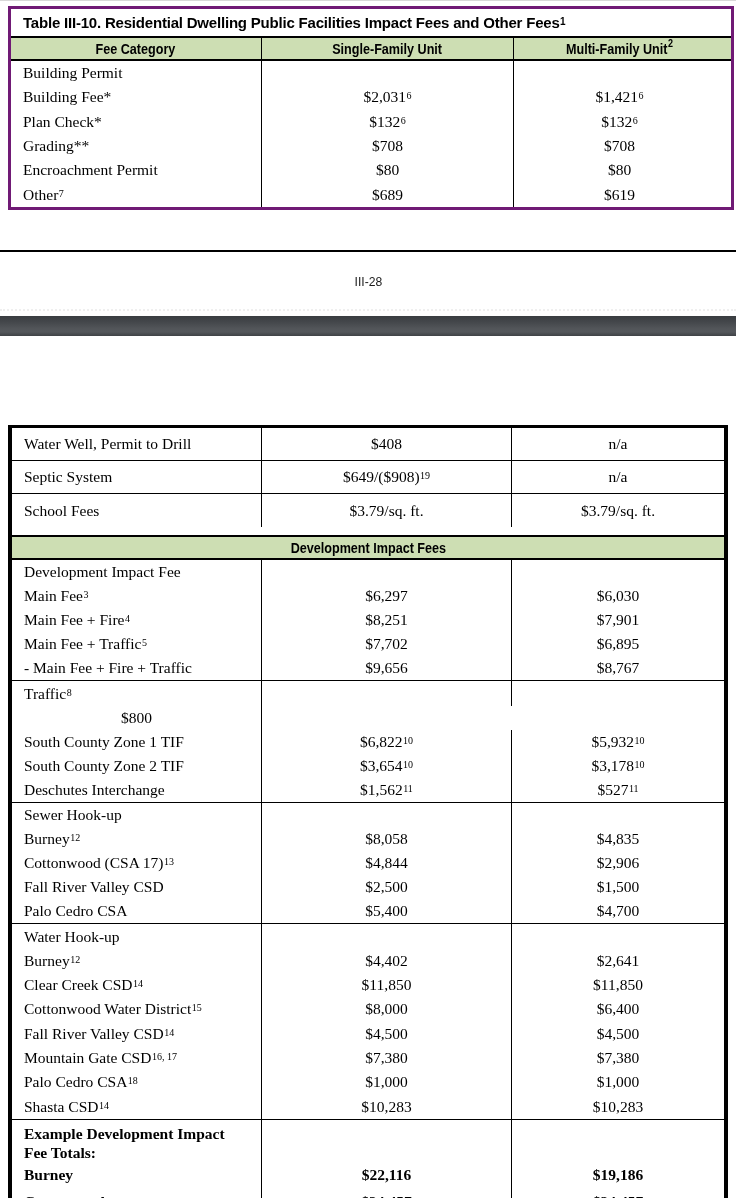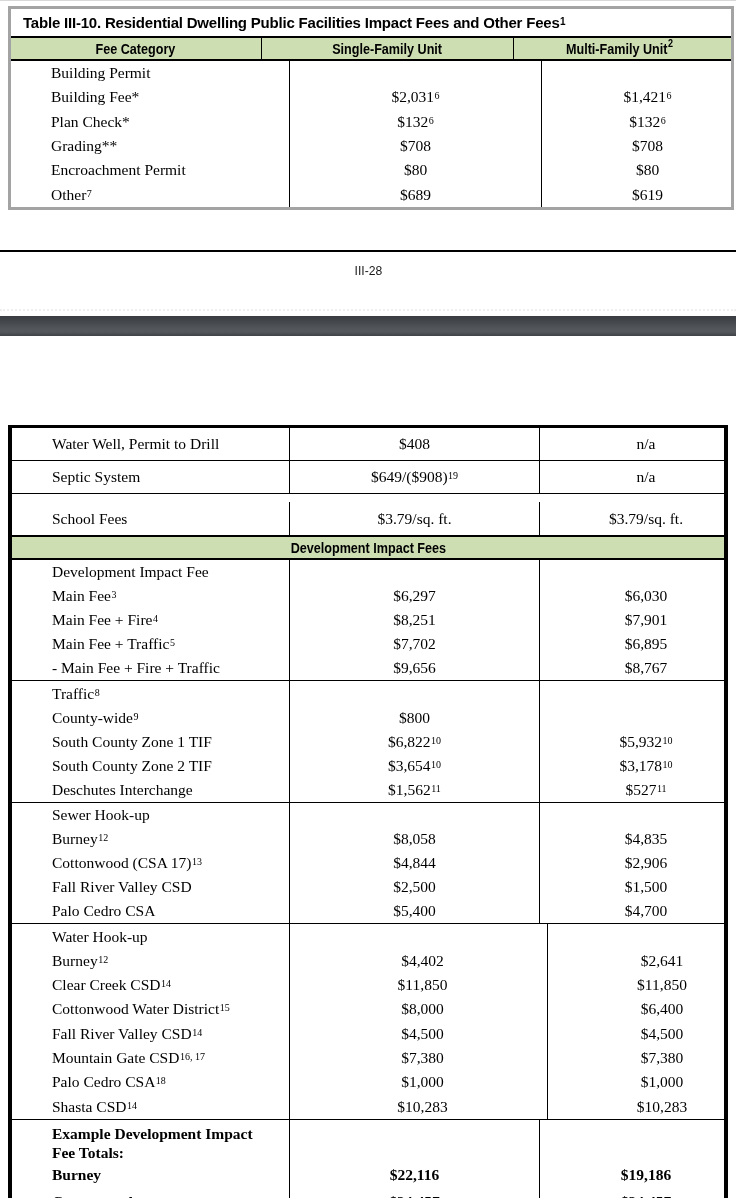--- a/index.html
+++ b/index.html
@@ -2,57 +2,57 @@
 <html style="--green: #cddeb3;"><head>
 <meta charset="utf-8">
 <style>
   html,body{margin:0;padding:0;background:#fff;}
   #page{position:relative;width:736px;height:1198px;background:#ffffff;overflow:hidden;
         font-family:"Liberation Serif",serif;color:#000;}
 
   .top-hairline{position:absolute;top:0;left:0;width:736px;height:1px;background:#d8d8d8;}
 
   
-  .t1{position:absolute;top:6px;left:8px;width:720px;border:3px solid #a3a3a3;background:#fff;box-sizing:content-box;}
+  .t1{position:absolute;top:6px;left:8px;width:720px;border:3px solid #701a75;background:#fff;box-sizing:content-box;}
   .t1-title{height:27px;border-bottom:2px solid #000;display:flex;align-items:center;padding-left:12px;
             font-family:"Liberation Sans",sans-serif;font-weight:bold;font-size:15px;letter-spacing:-0.2px;}
   .t1-head{display:grid;grid-template-columns:251px 252px 211px;height:21px;border-bottom:2px solid #000;
            background:var(--green,#cddeb3);font-family:"Liberation Sans",sans-serif;font-weight:bold;font-size:14px;}
   .t1-head .hc{display:flex;align-items:center;justify-content:center;}
   .t1-head .hc:nth-child(1),.t1-head .hc:nth-child(2){border-right:1.5px solid #000;}
   .t1-body .row{height:24.3px;}
 
   
-  .row{display:grid;grid-template-columns:251px 252px 211px;font-size:15.5px;padding-left:28px;}
+  .row{display:grid;grid-template-columns:251px 252px 211px;font-size:15.5px;}
   .t2 .row{grid-template-columns:250px 250px 212px;}
   .cl{display:flex;align-items:center;padding-left:12px;border-right:1.5px solid #000;box-sizing:border-box;}
   .cv{display:flex;align-items:center;justify-content:center;box-sizing:border-box;}
   .cv.mid{border-right:1.5px solid #000;}
   sup{font-size:10px;line-height:0;position:relative;top:-1px;margin-left:0.5px;}
   .cond{display:inline-block;transform:scaleX(0.9);transform-origin:center;white-space:nowrap;}
 
   
   .footer-rule{position:absolute;top:250px;left:0;width:736px;height:2px;background:#000;}
-  .page-number{position:absolute;top:263px;left:0;width:736px;text-align:center;
+  .page-number{position:absolute;top:274px;left:0;width:736px;text-align:center;
                font-family:"Liberation Sans",sans-serif;font-size:13.5px;color:#1a1a1a;}
   .page-dots{position:absolute;top:309px;left:0;width:736px;border-top:2px dotted #efefef;}
   .page-separator{position:absolute;top:316px;left:0;width:736px;height:20px;
        background:linear-gradient(180deg,#393c40 0%,#44474b 30%,#53565a 65%,#54575b 80%,#3f4246 100%);}
 
   
   .t2{position:absolute;top:425px;left:8px;width:712px;border-top:3px solid #000;
       border-left:4px solid #000;border-right:4px solid #000;background:#fff;height:900px;}
   .srow{height:33px;box-sizing:border-box;border-bottom:1.5px solid #000;}
-  .srow.last{border-bottom:none;margin-top:8px;}
+  .srow.last{border-bottom:none;}
   .section-band{height:25px;box-sizing:border-box;border-top:2px solid #000;border-bottom:2px solid #000;
        background:var(--green,#cddeb3);display:flex;align-items:center;justify-content:center;
-       font-family:"Liberation Sans",sans-serif;font-weight:bold;font-size:14px;}
+       font-family:"Liberation Sans",sans-serif;font-weight:bold;font-size:14px;margin-top:8px;}
   .group{box-sizing:border-box;border-bottom:1.5px solid #000;}
   .group .row{height:24.1px;}
-  .group.g4 .row{height:24.3px;gap:8px;}
+  .group.g4 .row{height:24.3px;}
   .group.totals{font-weight:bold;}
   .group.totals .row:nth-child(1){height:42px;}
   .group.totals .row:nth-child(1) .cl{align-items:flex-start;padding-top:4px;line-height:19px;padding-right:14px;}
   .group.totals .row:nth-child(2){height:26px;}
   .group.totals .row:nth-child(3){height:28px;}
   .notes-cutoff{margin-top:4px;padding-left:8px;font-size:15px;color:#2b2b2b;}
 </style>
 </head>
 <body>
 
@@ -167,21 +167,20 @@
             <div class="cv">$8,767</div>
           </div>
         </div>
         <div class="group g2">
           <div class="row">
             <div class="cl">Traffic<sup>8</sup></div>
             <div class="cv mid"></div>
             <div class="cv"></div>
           </div>
           <div class="row">
-            <div class="cl">County-wide<sup>9</sup></div>
             <div class="cv mid">$800</div>
           </div>
           <div class="row">
             <div class="cl">South County Zone 1 TIF</div>
             <div class="cv mid">$6,822<sup>10</sup></div>
             <div class="cv">$5,932<sup>10</sup></div>
           </div>
           <div class="row">
             <div class="cl">South County Zone 2 TIF</div>
             <div class="cv mid">$3,654<sup>10</sup></div>

